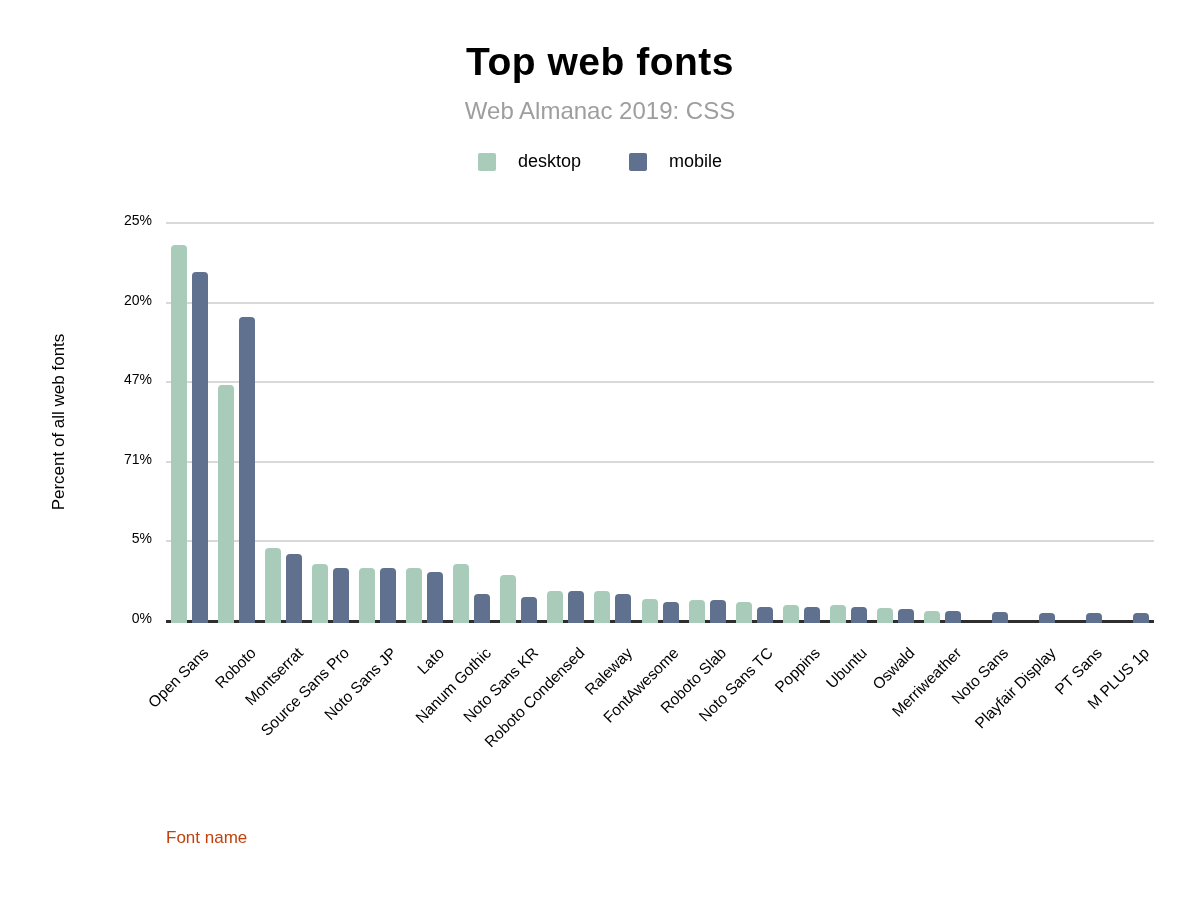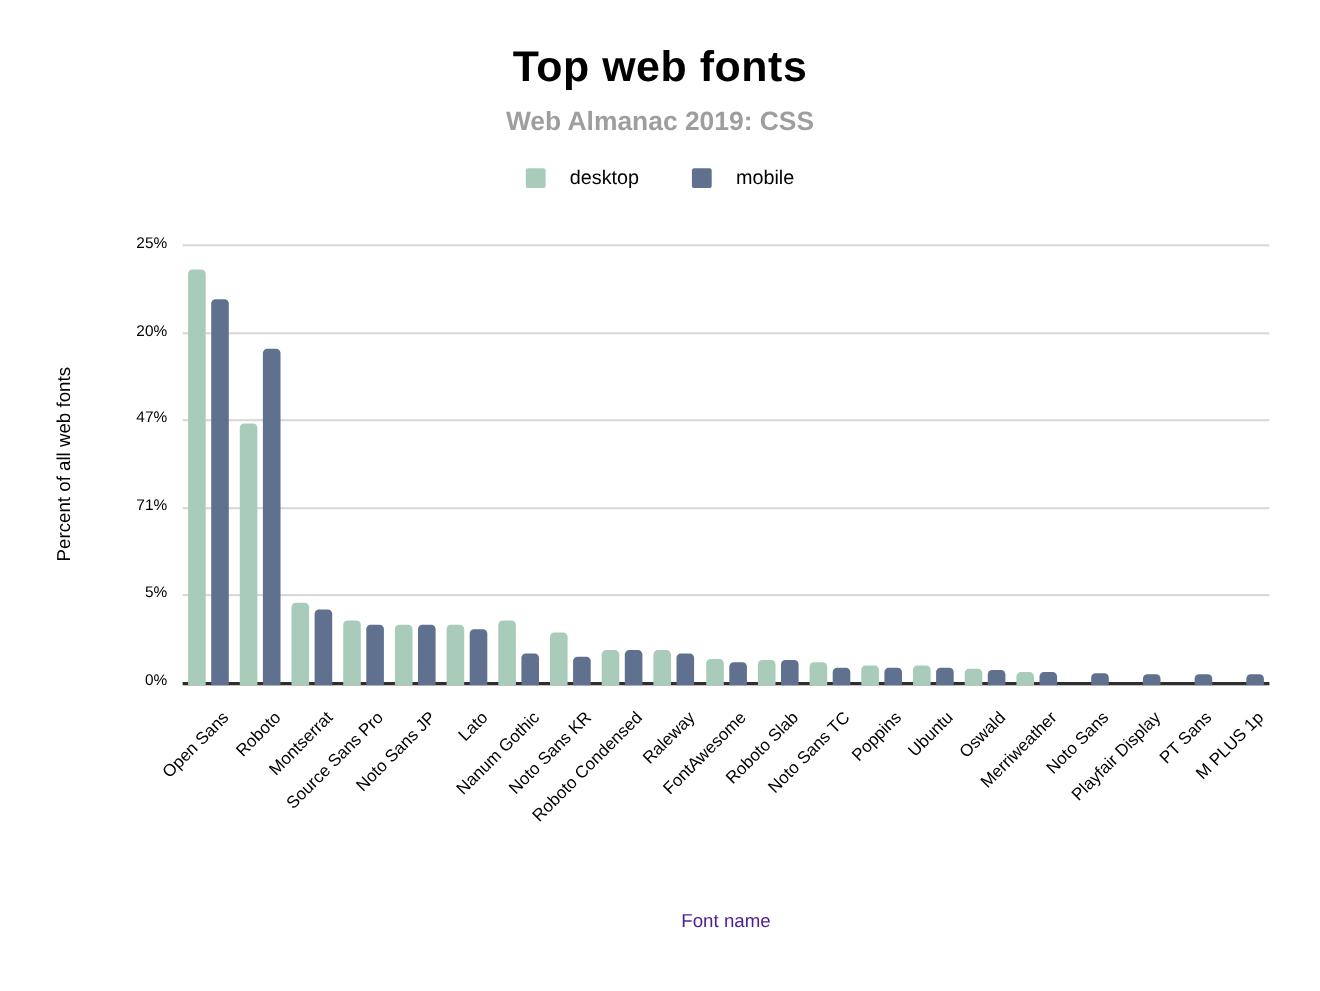--- a/index.html
+++ b/index.html
@@ -18,21 +18,21 @@
     font-size: 39px;
     font-weight: 800;
     letter-spacing: 0.5px;
     color: #1f3a60;
   }
   .chart-subtitle {
     position: absolute;
     left: 0; top: 97px; width: 1200px;
     text-align: center;
     font-size: 24px;
-    font-weight: 700;
+    font-weight: 400;
     color: #9e9e9e;
   }
   .legend {
     position: absolute;
     left: 0; top: 151px; width: 1200px;
     display: flex;
     justify-content: center;
     align-items: center;
     gap: 48px;
   }
@@ -61,23 +61,22 @@
     position: absolute;
     left: 59px; top: 422px;
     transform: translate(-50%, -50%) rotate(-90deg);
     white-space: nowrap;
     font-size: 17px;
     color: #000000;
   }
   .xlabel {
     position: absolute;
     left: 166px; top: 828px; width: 988px;
-    text-align: center;
     font-size: 17px;
-    color: #4c1d95;
+    color: #c2410c;
   }
 </style>
 </head>
 <body>
 
 <div class="figure">
   <div class="chart-title" style="color: #000000;">Top web fonts</div>
   <div class="chart-subtitle" style="color: rgb(158, 158, 158);">Web Almanac 2019: CSS</div>
 
   <div class="legend">

